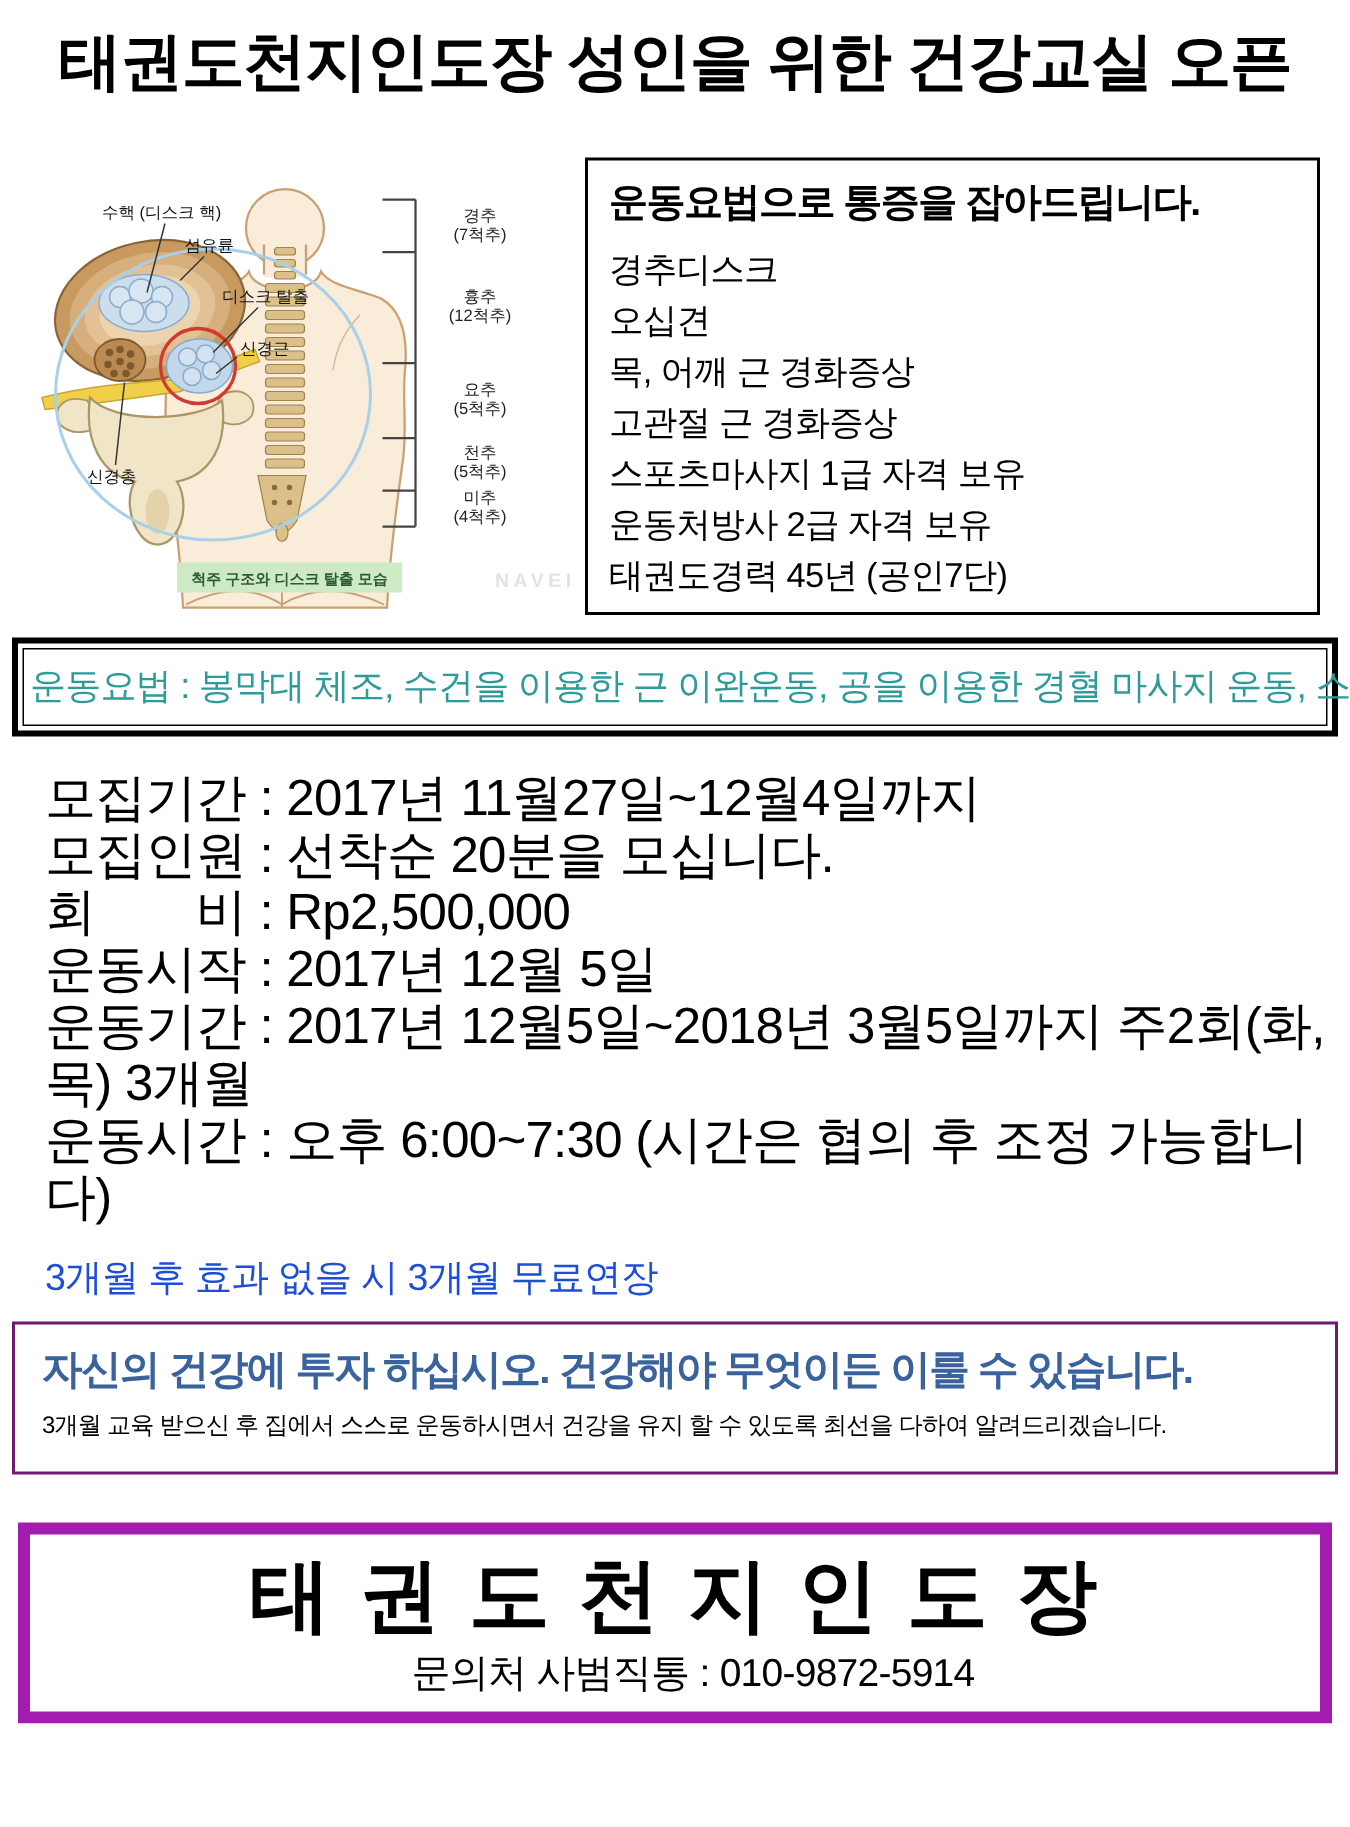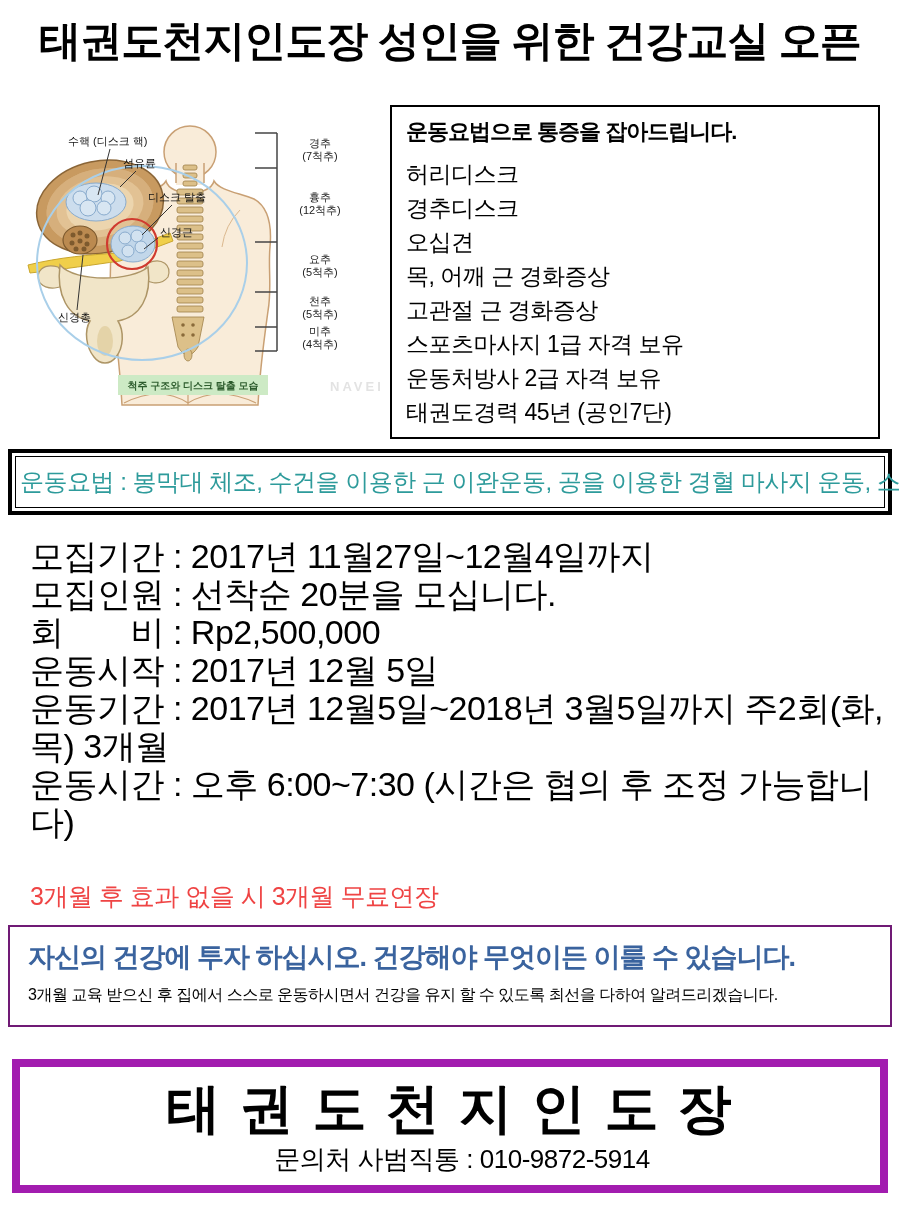--- a/index.html
+++ b/index.html
@@ -6,32 +6,32 @@
   body{width:900px;font-family:"Liberation Sans","DejaVu Sans",sans-serif;color:#000;}
   .page{width:900px;overflow:hidden;}
 
   .title{margin:14px 10px 0 10px;text-align:center;font-size:42px;font-weight:bold;
          letter-spacing:-1px;line-height:1.3;white-space:nowrap;}
 
   .row{display:flex;margin:36px 20px 0 20px;align-items:flex-start;}
   .figure-wrap{width:360px;height:310px;flex:0 0 360px;}
 
   .therapy-box{flex:1;margin-left:10px;border:2px solid #000;padding:10px 14px 8px 14px;}
-  .therapy-heading{font-size:22px;font-weight:bold;margin-bottom:10px;letter-spacing:-1px;}
+  .therapy-heading{font-size:26px;font-weight:bold;margin-bottom:10px;letter-spacing:-1px;}
   .therapy-item{font-size:23px;line-height:34px;letter-spacing:-0.5px;}
 
   .banner{margin:10px 8px 0 8px;border:4px solid #000;padding:3px;}
   .banner-inner{border:1px solid #000;padding:10px 4px;}
   .banner-text{color:#2E9B9B;font-size:24px;letter-spacing:-0.5px;white-space:nowrap;line-height:30px;}
 
   .details{margin:22px 0 0 30px;}
   .detail-row{font-size:34px;line-height:38px;letter-spacing:-0.5px;}
   .detail-sep{white-space:pre;}
 
-  .notice{margin:36px 0 0 30px;color:#ef4444;}
+  .notice{margin:16px 0 0 30px;color:#1d4ed8;}
   .notice-line{font-size:25px;line-height:38px;letter-spacing:-0.5px;}
 
   .pledge-box{margin:10px 8px 0 8px;border:2px solid #701a75;padding:12px 18px;}
   .pledge-headline{color:#3A639E;font-size:27px;font-weight:bold;line-height:36px;letter-spacing:-1px;}
   .pledge-body{font-size:16px;line-height:36px;margin-top:2px;letter-spacing:-0.5px;max-width:840px;}
 
   .footer-box{margin:32px 12px 0 12px;border:8px solid #a21caf;text-align:center;padding:10px 0 10px 0;}
   .dojo-name{font-size:54px;font-weight:bold;letter-spacing:2px;line-height:62px;}
   .contact{font-size:26px;line-height:32px;margin-top:4px;letter-spacing:-0.5px;padding-left:24px;}
 </style>
@@ -171,21 +171,20 @@
         </g>
 
         <rect x="98" y="270" width="150" height="20" fill="#CDEAC5"></rect>
         <text x="173" y="284" font-size="10" fill="#2d5c2d" text-anchor="middle" font-weight="bold">척주 구조와 디스크 탈출 모습</text>
         <text x="310" y="286" font-size="13" font-weight="bold" fill="#e3e3e3" letter-spacing="3">NAVER</text>
       </svg>
     </div>
 
     <div class="therapy-box">
       <div class="therapy-heading">운동요법으로 통증을 잡아드립니다.</div>
-      <div class="therapy-item">허리디스크</div>
       <div class="therapy-item">경추디스크</div>
       <div class="therapy-item">오십견</div>
       <div class="therapy-item">목, 어깨 근 경화증상</div>
       <div class="therapy-item">고관절 근 경화증상</div>
       <div class="therapy-item">스포츠마사지 1급 자격 보유</div>
       <div class="therapy-item">운동처방사 2급 자격 보유</div>
       <div class="therapy-item">태권도경력 45년 (공인7단)</div>
     </div>
   </div>
 

